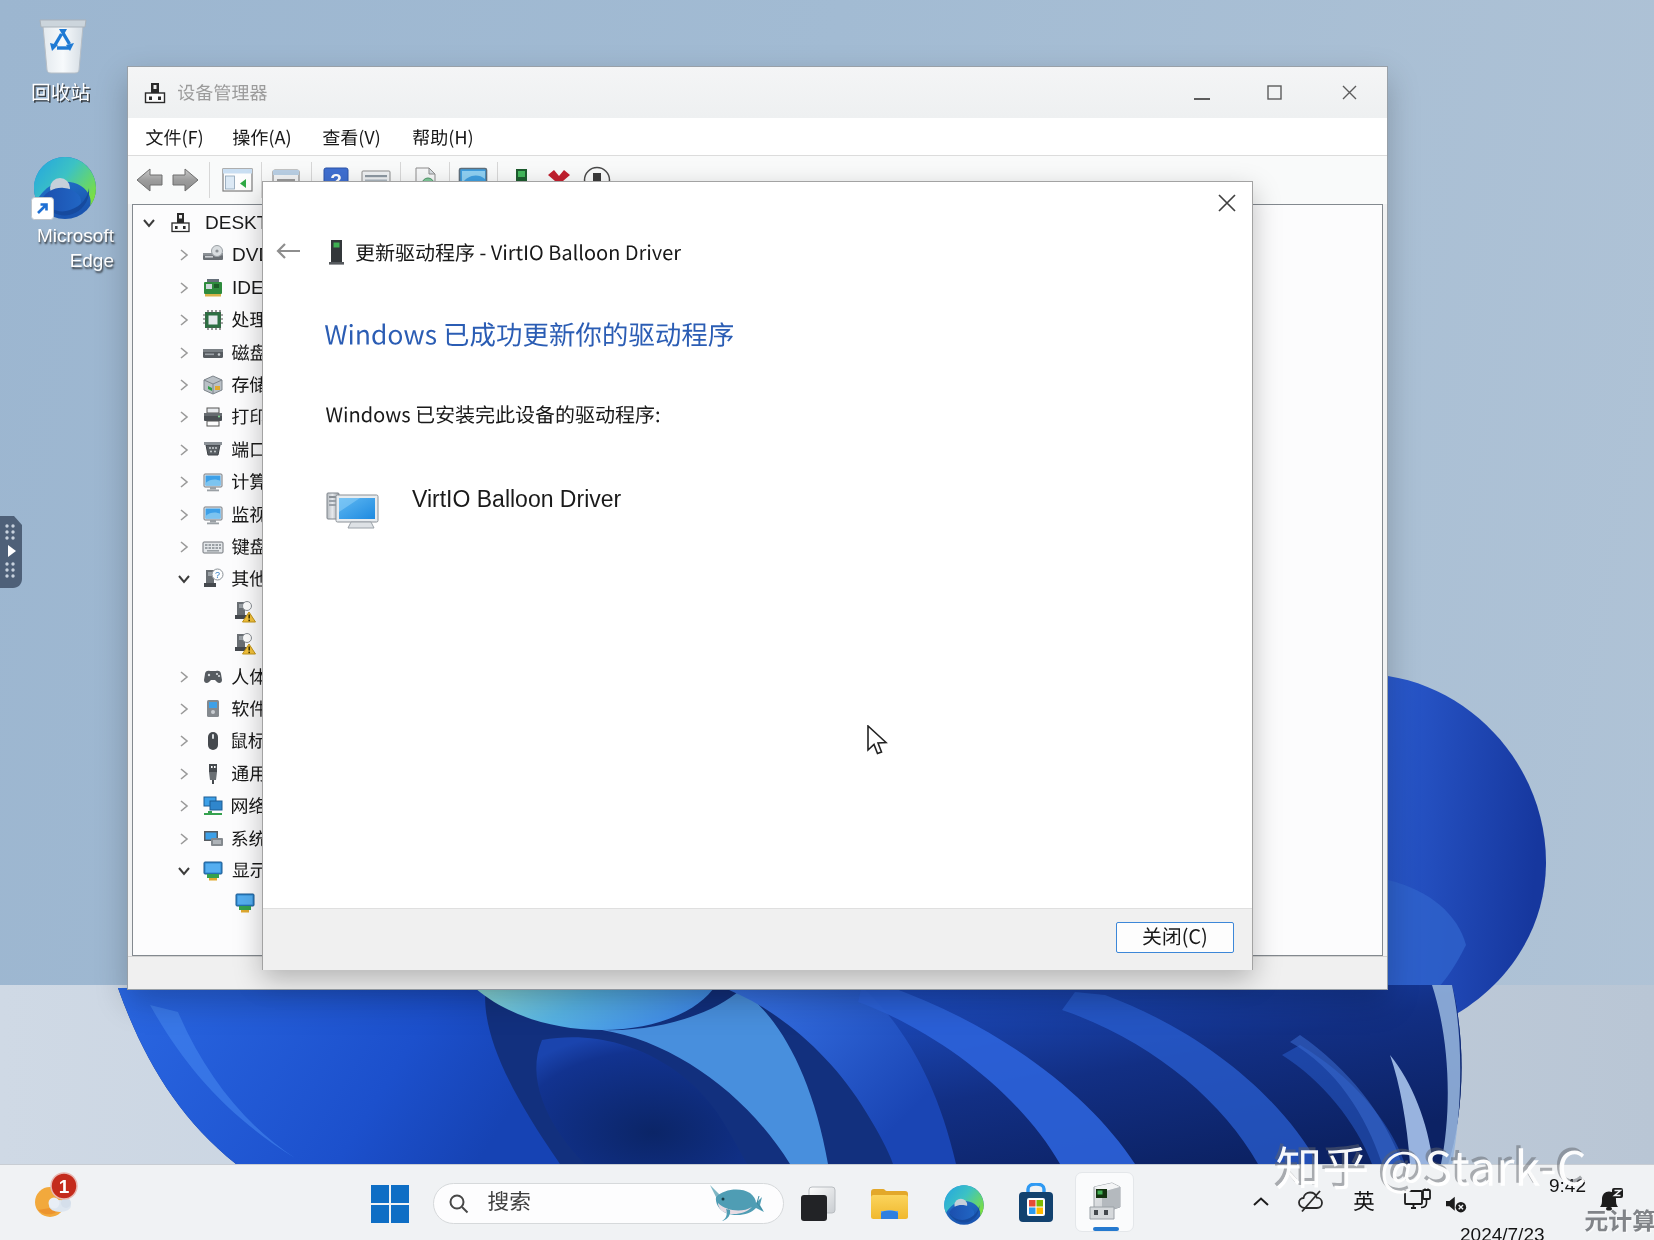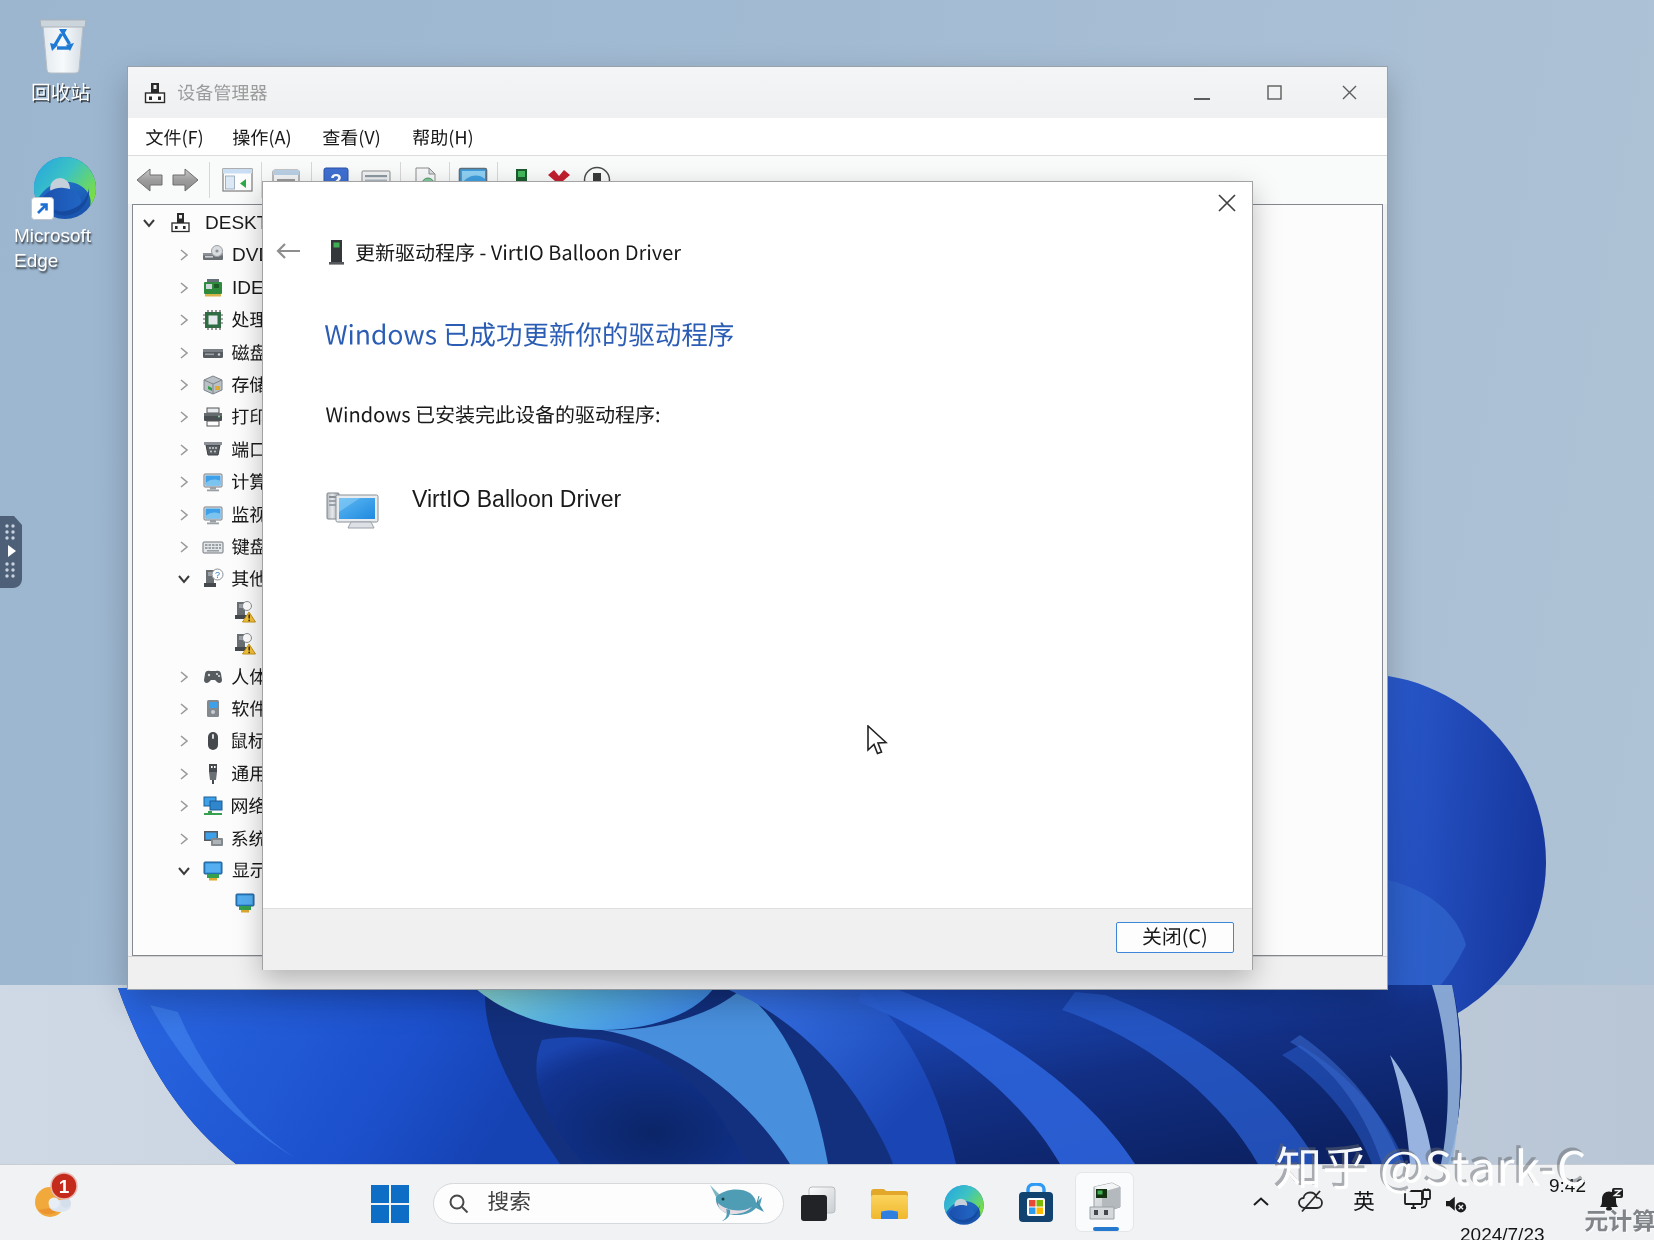--- a/index.html
+++ b/index.html
@@ -122,21 +122,21 @@
 <circle cx="33" cy="33" r="31" fill="url(#eg2)"></circle>
 <path d="M2,33 C2,16 16,2 33,2 C50,2 64,16 64,33 C64,40 62,46 58,51 C60,44 57,36 49,31 C38,24 22,26 13,35 C8,40 5,44 5,46 C3,42 2,38 2,33 Z" fill="url(#eg1)"></path>
 <circle cx="28" cy="33" r="10" fill="#c6d0da"></circle>
 <path d="M10,44 C15,36 23,32 32,33 C42,34 49,40 49,46 C49,53 43,58 35,58 C26,59 15,53 10,44 Z" fill="url(#eg3)"></path>
 <path d="M10,45 C16,54 27,59 38,55 C50,51 56,42 57,33 C58,43 53,53 43,58 C33,63 20,60 13,51 C11,49 10,47 10,45 Z" fill="#164a9e"></path>
 </svg>
 <svg class="abs" style="left:31px;top:197px;z-index:2" width="23" height="23" viewBox="0 0 23 23">
 <rect x="0.5" y="0.5" width="22" height="22" rx="3" fill="#fff" stroke="#c0c6cc"></rect>
 <path d="M7,16 L15,8 M9.5,7.5 L15.5,7.5 L15.5,13.5" stroke="#1d6fd4" stroke-width="2.6" fill="none"></path>
 </svg>
-<div class="lat" style="left:14px;top:223px;width:100px;text-align:left;font-size:19px;color:#fff;text-shadow:1px 1.6px 2px rgba(30,30,30,.85);z-index:2;line-height:25px">Microsoft<br>Edge</div>
+<div class="lat" style="left:14px;top:223px;width:100px;text-align:right;font-size:19px;color:#fff;text-shadow:1px 1.6px 2px rgba(30,30,30,.85);z-index:2;line-height:25px">Microsoft<br>Edge</div>
 <div class="abs" style="left:127px;top:66px;width:1261px;height:924px;z-index:3;background:#f1f2f3;border:1px solid #98a0a8;box-shadow:0 12px 30px rgba(0,0,0,0.22)">
 <div class="abs" style="left:0;top:0;width:100%;height:51px;background:linear-gradient(#f4f5f6,#eef0f1)"></div>
 <svg class="abs" style="left:15px;top:14px" width="24" height="24" viewBox="0 0 24 24">
  <rect x="8" y="2" width="8" height="11" fill="#2a2a2a"></rect>
       <rect x="10.5" y="4" width="3" height="4" fill="#f0f0f0"></rect>
  <rect x="2.5" y="12" width="19" height="9.5" fill="#fcfcfc" stroke="#2a2a2a" stroke-width="1.4"></rect>
  <rect x="6" y="15.5" width="3" height="3.5" fill="#2a2a2a"></rect>
       <rect x="15" y="15.5" width="3" height="3.5" fill="#2a2a2a"></rect>
 </svg>
 <svg style="position:absolute;left:46px;top:13px;" width="97" height="25" viewBox="-3.2 -19.2 96.7 24.7">

